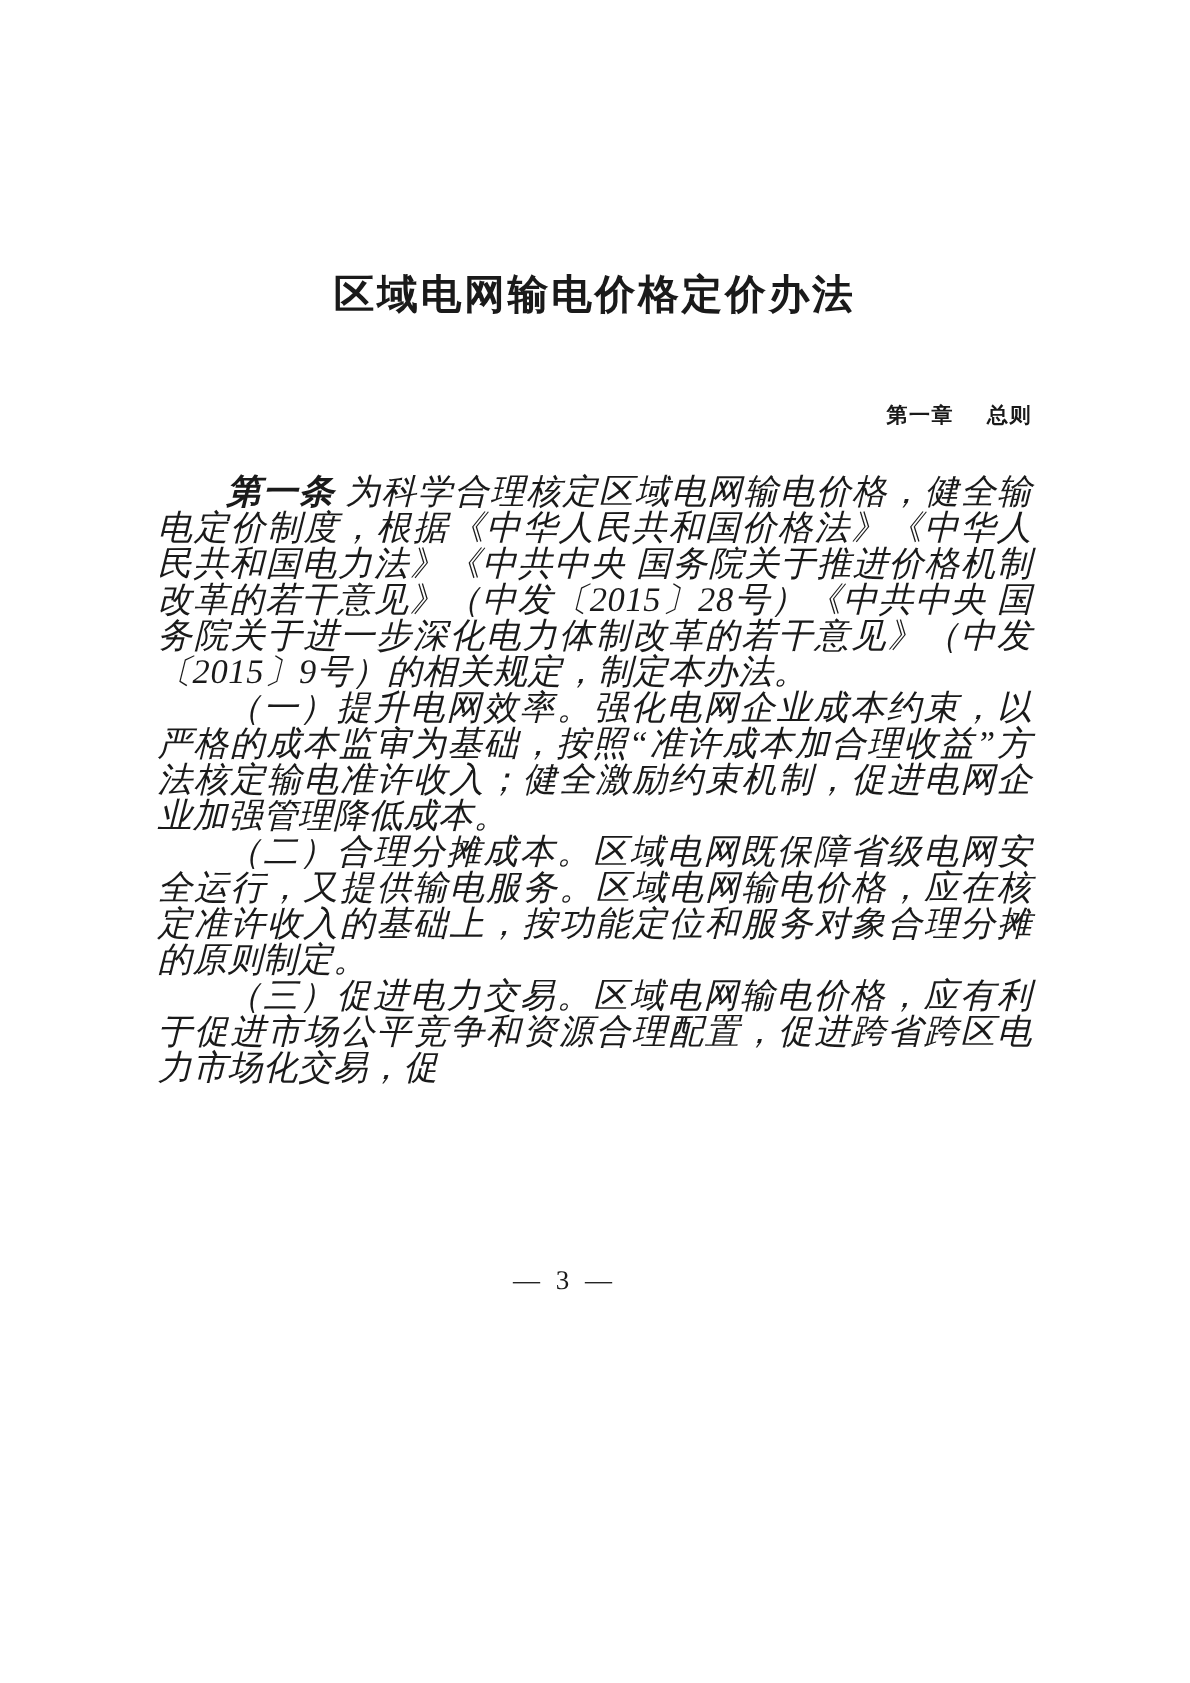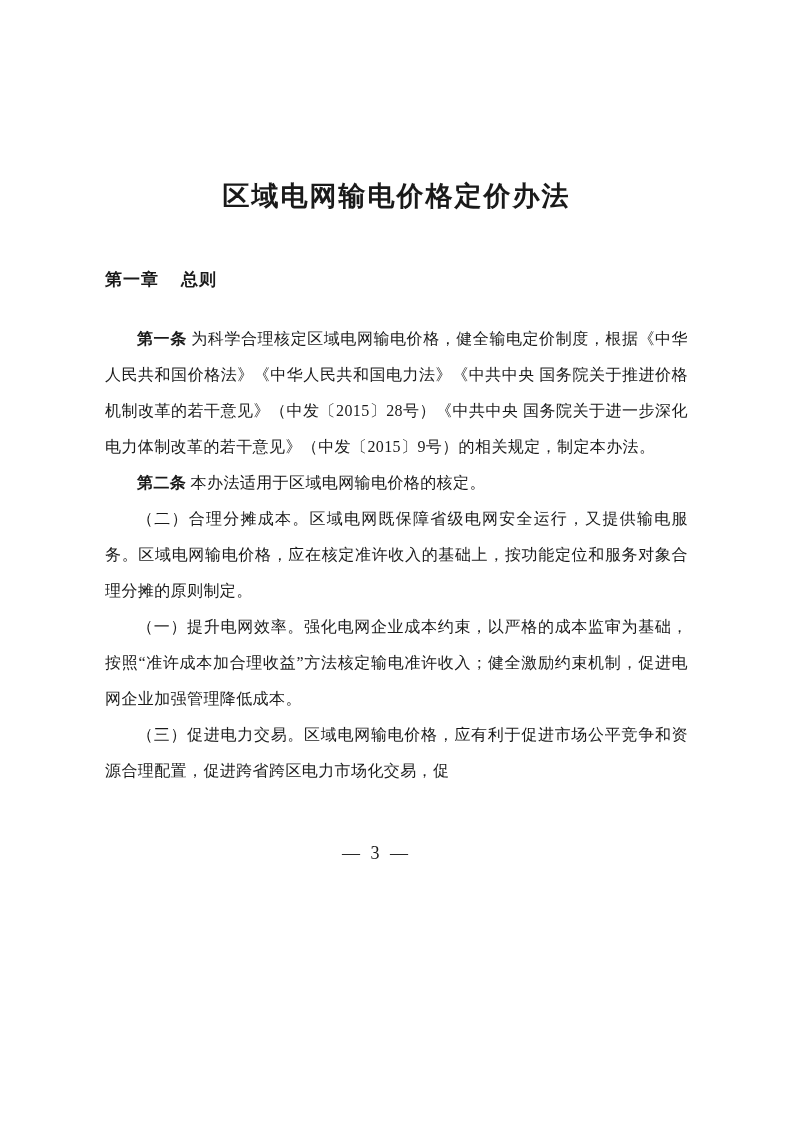--- a/index.html
+++ b/index.html
@@ -24,41 +24,42 @@
   }
   .doc-title {
     text-align: center;
     font-size: 27px;
     font-weight: bold;
     letter-spacing: 2px;
     margin: 28px 0 0 0;
     line-height: 1.4;
   }
   .chapter-title {
-    text-align: left;
-    font-size: 17px;
+    text-align: right;
+    font-size: 14px;
     font-weight: bold;
     letter-spacing: 1px;
     margin: 52px 0 0 0;
   }
   .chapter-title .gap {
     display: inline-block;
     width: 22px;
   }
   .body-block {
     margin-top: 30px;
   }
   p.para {
-    font-size: 16px;
-    line-height: 36px;
+    font-size: 23px;
+    line-height: 24px;
     margin: 0;
     text-align: justify;
     text-justify: inter-ideograph;
     text-indent: 2em;
     letter-spacing: 0.4px;
+    font-style: italic;
   }
   p.para .lead {
     font-weight: bold;
   }
   .page-number {
     position: absolute;
     left: 0;
     right: 0;
     bottom: 85px;
     text-align: center;
@@ -75,27 +76,26 @@
   <h1 class="doc-title">区域电网输电价格定价办法</h1>
 
   <div class="chapter-title">
     <span>第一章</span><span class="gap"></span><span>总则</span>
   </div>
 
   <div class="body-block">
 
     <p class="para"><span class="lead">第一条</span><span> 为科学合理核定区域电网输电价格，健全输电定价制度，根据《中华人民共和国价格法》《中华人民共和国电力法》《中共中央 国务院关于推进价格机制改革的若干意见》（中发〔2015〕28号）《中共中央 国务院关于进一步深化电力体制改革的若干意见》（中发〔2015〕9号）的相关规定，制定本办法。</span></p>
 
-    <p class="para"><span class="lead">第二条</span><span> 本办法适用于区域电网输电价格的核定。</span></p>
 
 
 
+    <p class="para"><span>（一）提升电网效率。强化电网企业成本约束，以严格的成本监审为基础，按照“准许成本加合理收益”方法核定输电准许收入；健全激励约束机制，促进电网企业加强管理降低成本。</span></p>
+
     <p class="para"><span>（二）合理分摊成本。区域电网既保障省级电网安全运行，又提供输电服务。区域电网输电价格，应在核定准许收入的基础上，按功能定位和服务对象合理分摊的原则制定。</span></p>
-
-    <p class="para"><span>（一）提升电网效率。强化电网企业成本约束，以严格的成本监审为基础，按照“准许成本加合理收益”方法核定输电准许收入；健全激励约束机制，促进电网企业加强管理降低成本。</span></p>
 
     <p class="para"><span>（三）促进电力交易。区域电网输电价格，应有利于促进市场公平竞争和资源合理配置，促进跨省跨区电力市场化交易，促</span></p>
 
   </div>
 
   <div class="page-number">— 3 —</div>
 
 </div>
 
 </body></html>

